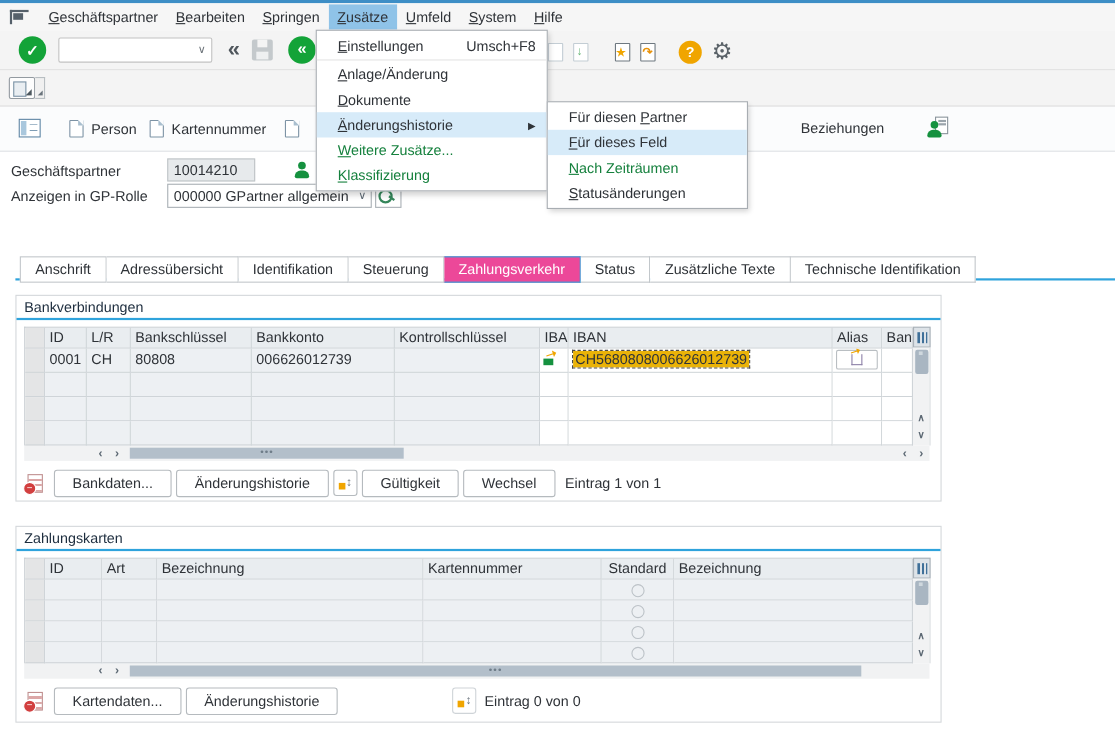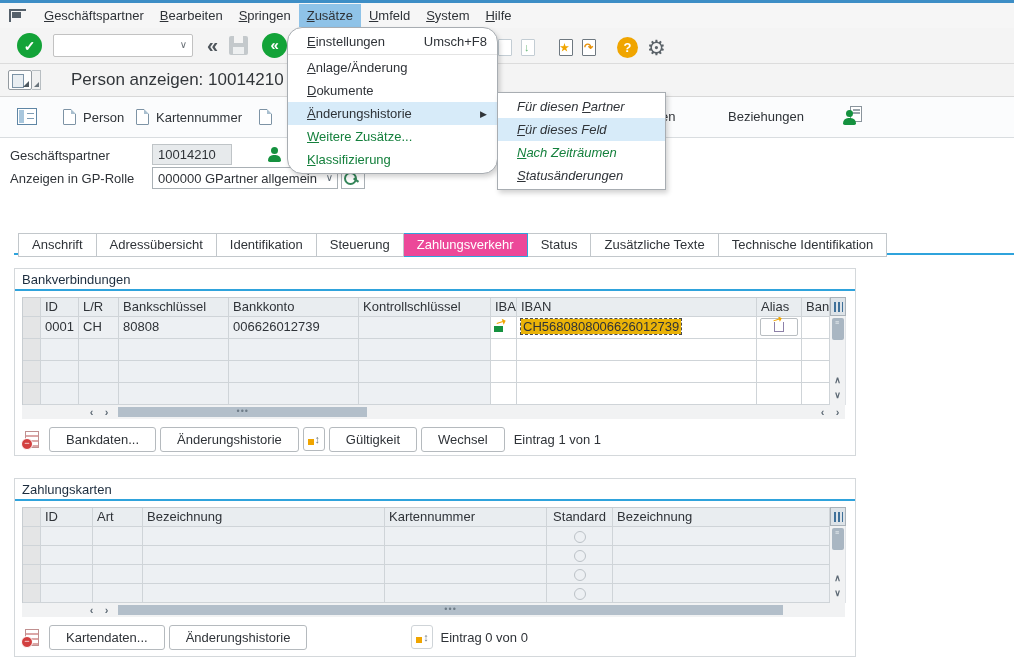--- a/index.html
+++ b/index.html
@@ -130,22 +130,22 @@
   .i-delrow::after { content:"−"; position:absolute; left:-5px; bottom:-3px; width:10px; height:10px; background:#d23f3f; border:1px solid #fff; color:#fff; border-radius:50%; font-size:9px; line-height:9px; text-align:center; }
   .pbtn { background:#fff; border:1px solid #b5babe; border-radius:3px; padding:4px 16px; margin-right:4px; white-space:nowrap; }
   .i-sortbtn { width:22px; height:24px; background:#fff; border:1px solid #b5babe; border-radius:3px; margin-right:4px; display:flex; align-items:center; justify-content:center; gap:1px; }
   .i-sortbtn::before { content:""; width:6px; height:6px; background:#f0a500; margin-top:6px; }
   .i-sortbtn::after { content:"↕"; color:#707a82; font-size:11px; }
   .entry-txt { margin-left:9px; }
   .i-sortfree { margin-left:100px; margin-right:7px; border:1px solid #cfd4d8; }
 
   
   .popup { position:absolute; background:#fff; border:1px solid #a8adb2; box-shadow:2px 3px 5px rgba(0,0,0,.18); z-index:50; padding:2px 0; }
-  .menu-z { left:287px; top:27px; width:211px;border-radius:15px; }
-  .menu-sub { left:497px; top:92px; width:169px;font-style:italic; }
+  .menu-z { left:287px; top:27px; width:211px; }
+  .menu-sub { left:497px; top:92px; width:183px; }
   .pmi { height:23px; display:flex; align-items:center; padding:0 10px 0 19px; color:#2f3338; white-space:nowrap; }
   .pmi .sc { margin-left:auto; }
   .pmi .arr { margin-left:auto; font-size:9px; color:#2f3338; }
   .pmi.hl { background:#d7ebf9; }
   .pmi.dis { color:#15803d; }
   .msep { border-bottom:1px solid #e4e4e4; margin:1px 0; }
 </style>
 </head>
 <body>
 
@@ -183,21 +183,20 @@
   <span class="doc">
       <span class="ov" style="left:1px;top:1px;color:#e8920a;font-size:11px;">↷</span>
     </span>
   <span class="i-help">?</span>
   <span class="i-gear">⚙</span>
 </div>
 
 <div class="titlebar">
   <span class="i-sfo"></span>
   <span class="i-sfo-dd"></span>
-  <span class="page-title">Person anzeigen: 10014210</span>
 </div>
 
 <div class="apptoolbar">
   <span class="i-panel"></span>
   <span class="flatbtn btn-person">
     <span class="docfold"></span>
     <span>Person</span>
   </span>
   <span class="flatbtn btn-org">
     <span class="docfold"></span>

